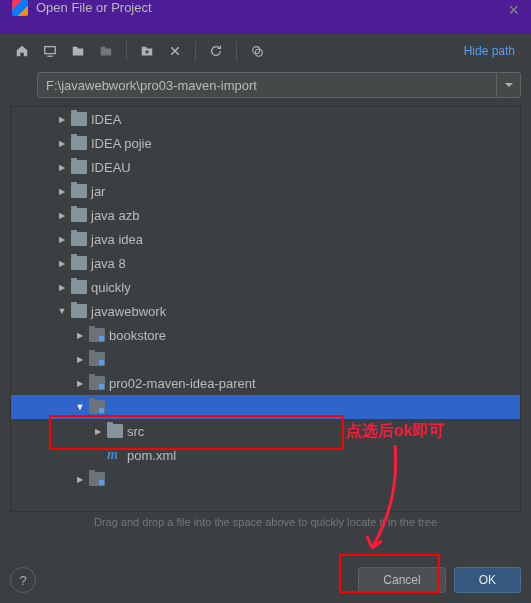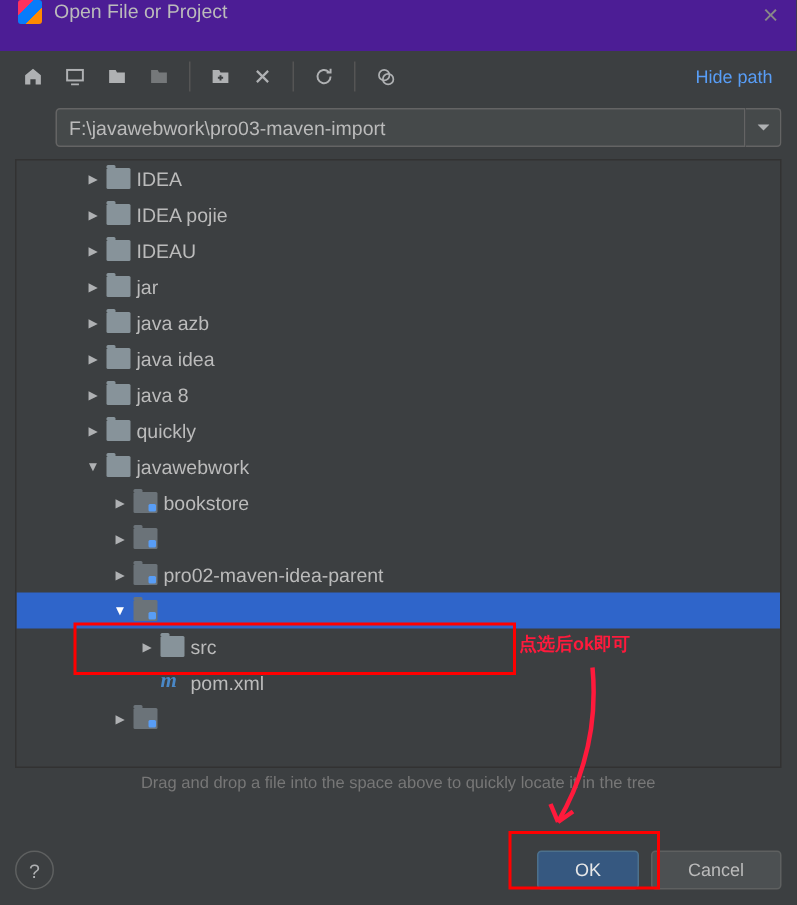--- a/index.html
+++ b/index.html
@@ -29,21 +29,21 @@
 .mfolder-icon::after { content: ''; position: absolute; right: 1px; bottom: 1px; width: 5px; height: 5px; background: #589df6; border-radius: 1px; }
 .m-icon { width: 16px; height: 16px; margin: 0 4px 0 2px; color: #4a88c7; font-weight: bold; font-style: italic; font-size: 14px; font-family: Georgia, serif; display: inline-flex; align-items: center; }
 .hint { text-align: center; font-size: 11px; color: #777; padding: 4px 0 10px; }
 .buttons { position: absolute; bottom: 10px; left: 10px; right: 10px; display: flex; align-items: center; }
 .help-btn { width: 26px; height: 26px; border-radius: 13px; border: 1px solid #5e6060; background: #3c3f41; color: #afb1b3; display: flex; align-items: center; justify-content: center; font-size: 13px; cursor: pointer; }
 .spacer { flex: 1; }
 .btn { height: 26px; padding: 0 24px; font-size: 12px; border-radius: 3px; cursor: pointer; margin-left: 8px; display: flex; align-items: center; }
 .btn-primary { background: #365880; border: 1px solid #4c708c; color: #e8e8e8; }
 .btn-secondary { background: #4c5052; border: 1px solid #5e6060; color: #bbb; }
 .annot-box1 { position: absolute; border: 2px solid #ff0000; pointer-events: none; left: 49px; top: 415px; width: 295px; height: 35px; z-index: 5; }
-.annot-text { position: absolute; color: #ff1a3c; font-size: 12px; font-weight: 600; left: 346px; top: 421px; z-index: 5; }
+.annot-text { position: absolute; color: #ff1a3c; font-size: 16px; font-weight: 600; left: 346px; top: 421px; z-index: 5; }
 .annot-box2 { position: absolute; border: 2px solid #ff0000; pointer-events: none; left: 339px; top: 554px; width: 101px; height: 39px; z-index: 5; }
 svg.annot-arrow { position: absolute; left: 350px; top: 440px; width: 60px; height: 120px; z-index: 5; pointer-events: none; }
 .tree-container::-webkit-scrollbar { width: 10px; }
 .tree-container::-webkit-scrollbar-track { background: #3c3f41; }
 .tree-container::-webkit-scrollbar-thumb { background: #5b5d5f; border-radius: 5px; }
 </style>
 </head>
 <body>
 
 <div class="titlebar">
@@ -205,22 +205,22 @@
       <span class="arrow" style="font-size: 8px;">▶</span>
       <span class="mfolder-icon"></span>
     </div>
   </div>
 
 <div class="hint">Drag and drop a file into the space above to quickly locate it in the tree</div>
 
 <div class="buttons">
   <div class="help-btn">?</div>
   <div class="spacer"></div>
+  <div class="btn btn-secondary">Cancel</div>
   <div class="btn btn-primary">OK</div>
-  <div class="btn btn-secondary">Cancel</div>
 </div>
 
 <div class="annot-box1"></div>
 <div class="annot-text">点选后ok即可</div>
 <svg class="annot-arrow" viewBox="0 0 60 120">
   <path d="M45 5 Q 50 60 22 108" stroke="#ff1a3c" stroke-width="3" fill="none"></path>
   <path d="M22 108 l-5 -12 M22 108 l10 -7" stroke="#ff1a3c" stroke-width="3" fill="none"></path>
 </svg>
 <div class="annot-box2"></div>
 

